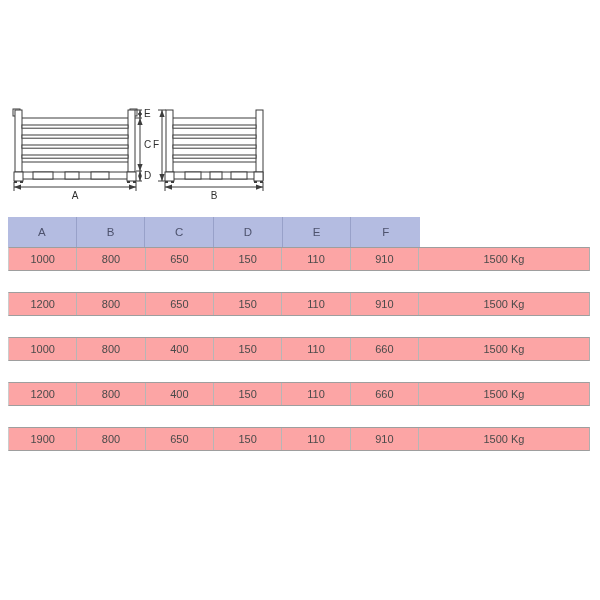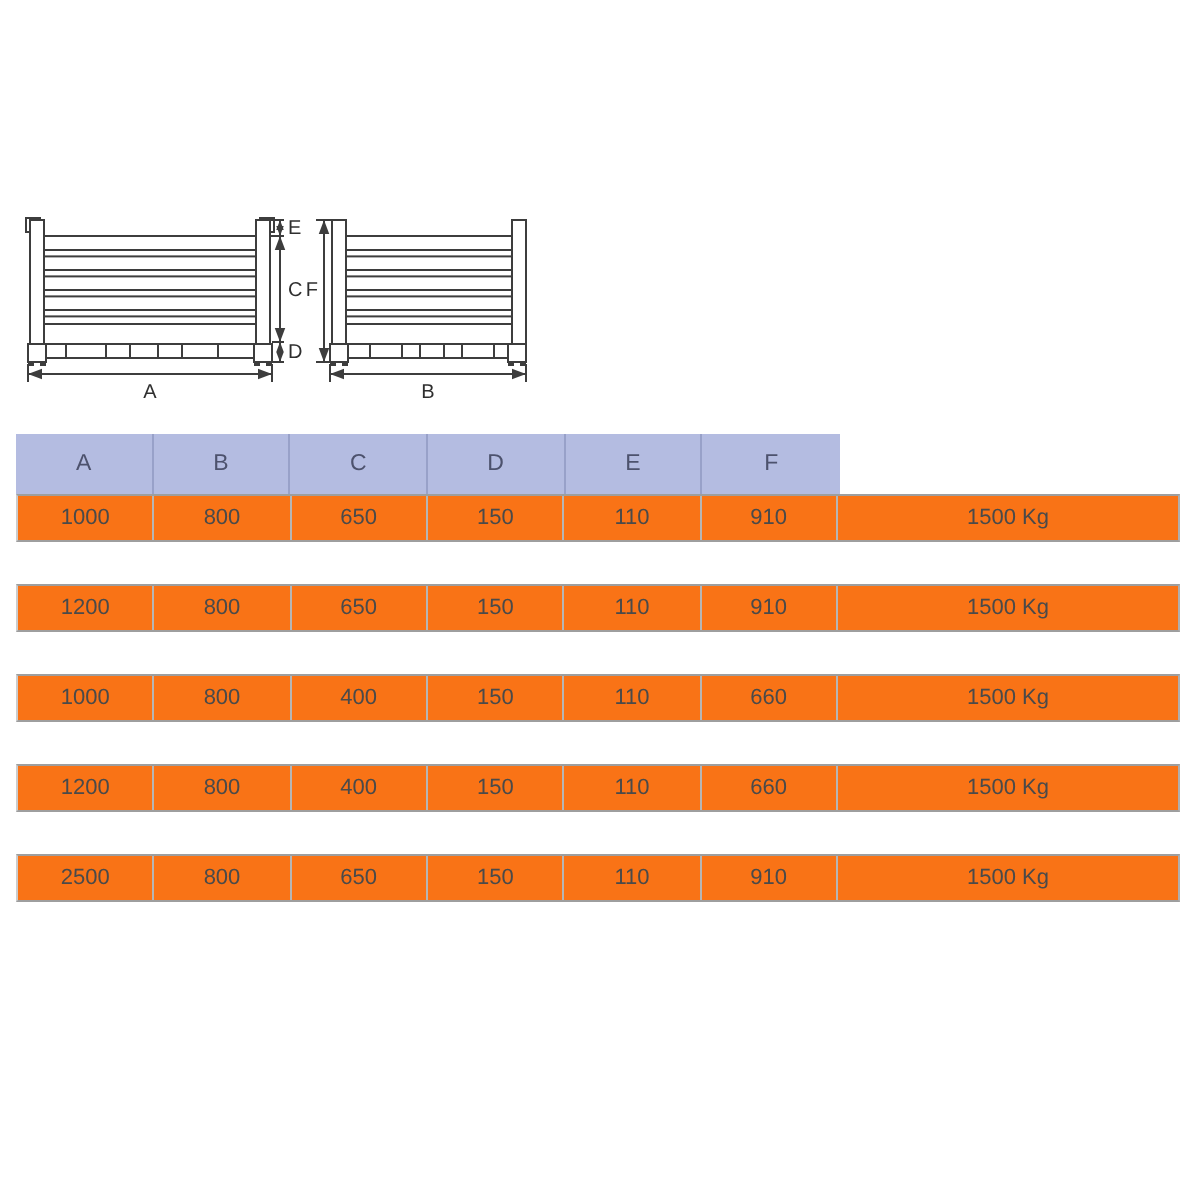--- a/index.html
+++ b/index.html
@@ -19,21 +19,21 @@
   }
   .th {
     background:#b4bce1; border-right:1px solid #98a1c9;
     display:flex; align-items:center; justify-content:center;
     font-size:11.5px; color:#4d526d;
   }
   .th.last { border-right:none; }
   .th.empty { background:transparent; border-right:none; }
   .trow {
     display:grid; grid-template-columns:repeat(6,1fr) 170px; height:24px;
-    box-sizing:border-box; margin-top:21px; background:#f97316;
+    box-sizing:border-box; margin-top:21px; background:#fca5a5;
     border:1px solid #9e9e9e; border-left-color:#cccccc; border-right-color:#aeaeae;
   }
   .trow.first { margin-top:0; }
   .td {
     display:flex; align-items:center; justify-content:center;
     font-size:11px; color:#4a4a4a; border-right:1px solid #b6b6b6;
   }
   .td:last-child { border-right:none; }
 </style>
 </head>
@@ -186,21 +186,21 @@
       <div class="td">1200</div>
       <div class="td">800</div>
       <div class="td">400</div>
       <div class="td">150</div>
       <div class="td">110</div>
       <div class="td">660</div>
       <div class="td">1500 Kg</div>
     </div>
 
     <div class="trow">
-      <div class="td">2500</div>
+      <div class="td">1900</div>
       <div class="td">800</div>
       <div class="td">650</div>
       <div class="td">150</div>
       <div class="td">110</div>
       <div class="td">910</div>
       <div class="td">1500 Kg</div>
     </div>
   </div>
 
 </div>

